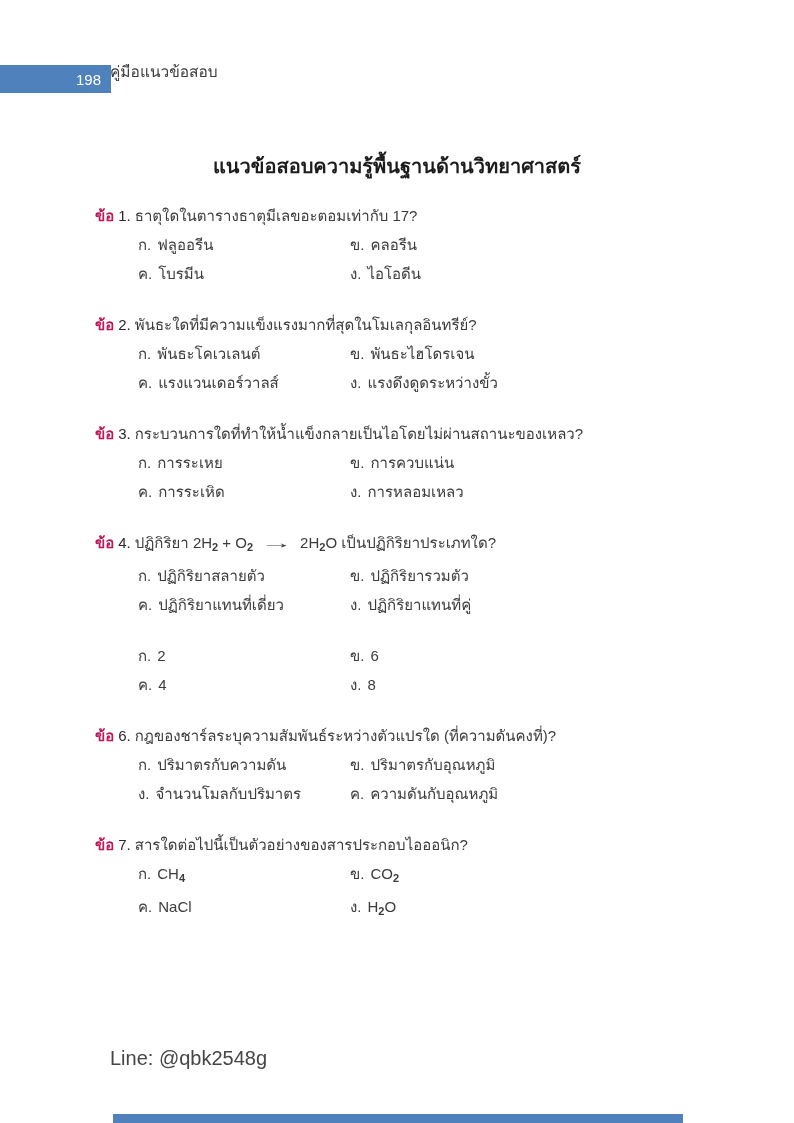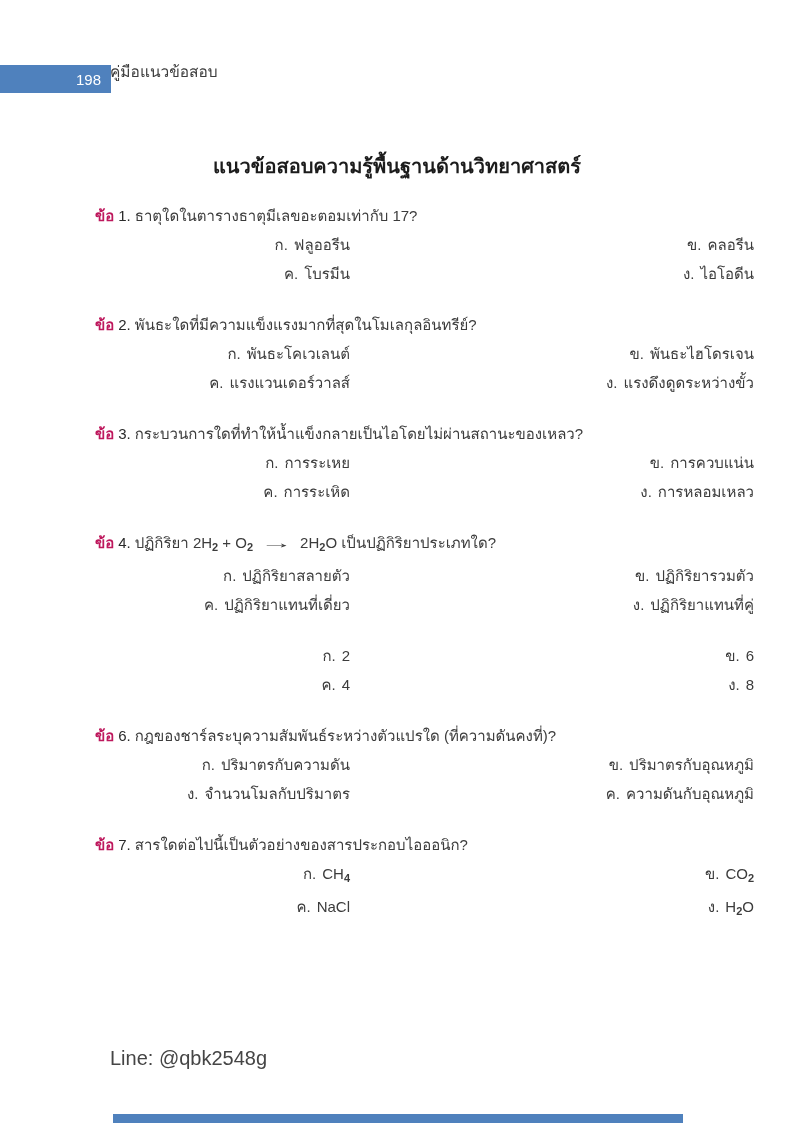--- a/index.html
+++ b/index.html
@@ -42,21 +42,21 @@
     font-size:15px;line-height:22px;color:#3c3c3c;
   }
   .q-label{font-weight:700;color:#be185d;}
   .q-num{margin-left:4px;color:#2a2a2a;}
   .q-text{margin-left:4px;}
   .opts{
     display:grid;
     grid-template-columns:212px 1fr;
     row-gap:7px;
     padding-left:43px;
-    font-size:15px;line-height:22px;text-align:right;
+    font-size:15px;line-height:22px;
   }
   .opt-key{margin-right:6px;}
   
   .sub{font-size:11px;vertical-align:-3px;}
   .sup{font-size:11px;vertical-align:6px;}
   .bold{font-weight:700;}
   .arrow{
     display:inline-block;
     transform:scaleX(2.2);
     margin:0 16px;

